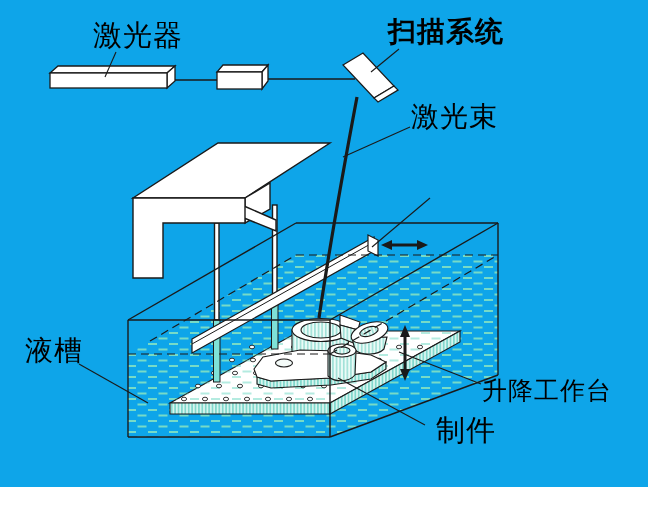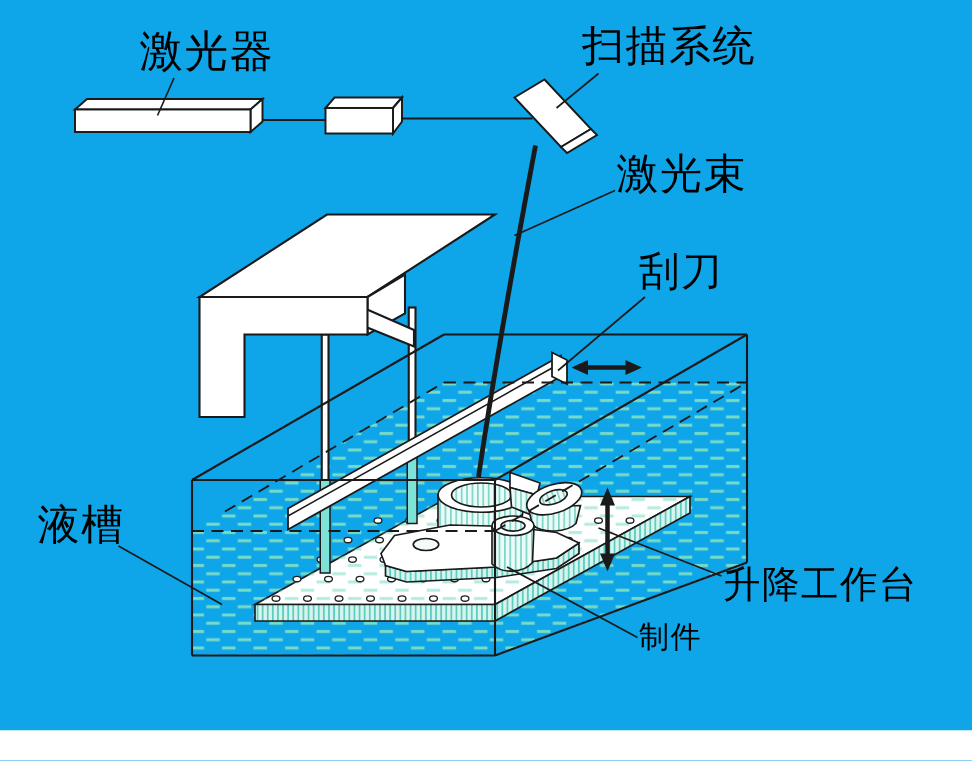--- a/index.html
+++ b/index.html
@@ -2,26 +2,26 @@
 <html><head>
 <meta charset="utf-8">
 <style>
   html,body{margin:0;padding:0;background:#fff;}
   .stage{position:relative;width:648px;height:487px;background:#0ea5e9;overflow:hidden;
          font-family:"Liberation Serif","DejaVu Serif",serif;}
   .stage svg{position:absolute;left:0;top:0;}
   .lbl{position:absolute;color:#000;white-space:nowrap;line-height:1.05;
        font-family:"Liberation Serif","DejaVu Serif",serif;letter-spacing:1px;}
   .lbl-laser{left:93px;top:20px;font-size:29px;}
-  .lbl-scan{left:388px;top:17px;font-size:28px;}
+  .lbl-scan{left:388px;top:17px;font-size:28px;font-weight:bold;}
   .lbl-beam{left:411px;top:102px;font-size:28px;text-align:center;}
   .lbl-scraper{left:426px;top:167px;font-size:27px;}
   .lbl-tank{left:25px;top:336px;font-size:28px;text-align:center;}
   .lbl-platform{left:482px;top:378px;font-size:25px;}
-  .lbl-part{left:426px;top:415px;font-size:20px;}
+  .lbl-part{left:436px;top:415px;font-size:29px;}
 </style>
 </head>
 <body>
 
 <div class="stage">
 <svg width="648" height="507" viewBox="0 0 648 507">
   <defs>
     <pattern id="p-dash" width="21" height="11" patternUnits="userSpaceOnUse">
       <rect x="1" y="2" width="9" height="2" fill="#76dbc7"></rect>
       <rect x="11.5" y="7.5" width="9" height="2" fill="#76dbc7"></rect>
@@ -181,17 +181,16 @@
     <line x1="430" y1="198" x2="372" y2="247"></line>
     <line x1="79" y1="364" x2="148" y2="403"></line>
     <line x1="399" y1="352" x2="481" y2="384"></line>
     <line x1="338" y1="378" x2="425" y2="425"></line>
   </g>
 </svg>
 
   <div class="lbl lbl-laser">激光器</div>
   <div class="lbl lbl-scan">扫描系统</div>
   <div class="lbl lbl-beam">激光束</div>
-  <div class="lbl lbl-scraper">刮刀</div>
   <div class="lbl lbl-tank">液槽</div>
   <div class="lbl lbl-platform">升降工作台</div>
   <div class="lbl lbl-part">制件</div>
 </div>
 
 </body></html>

